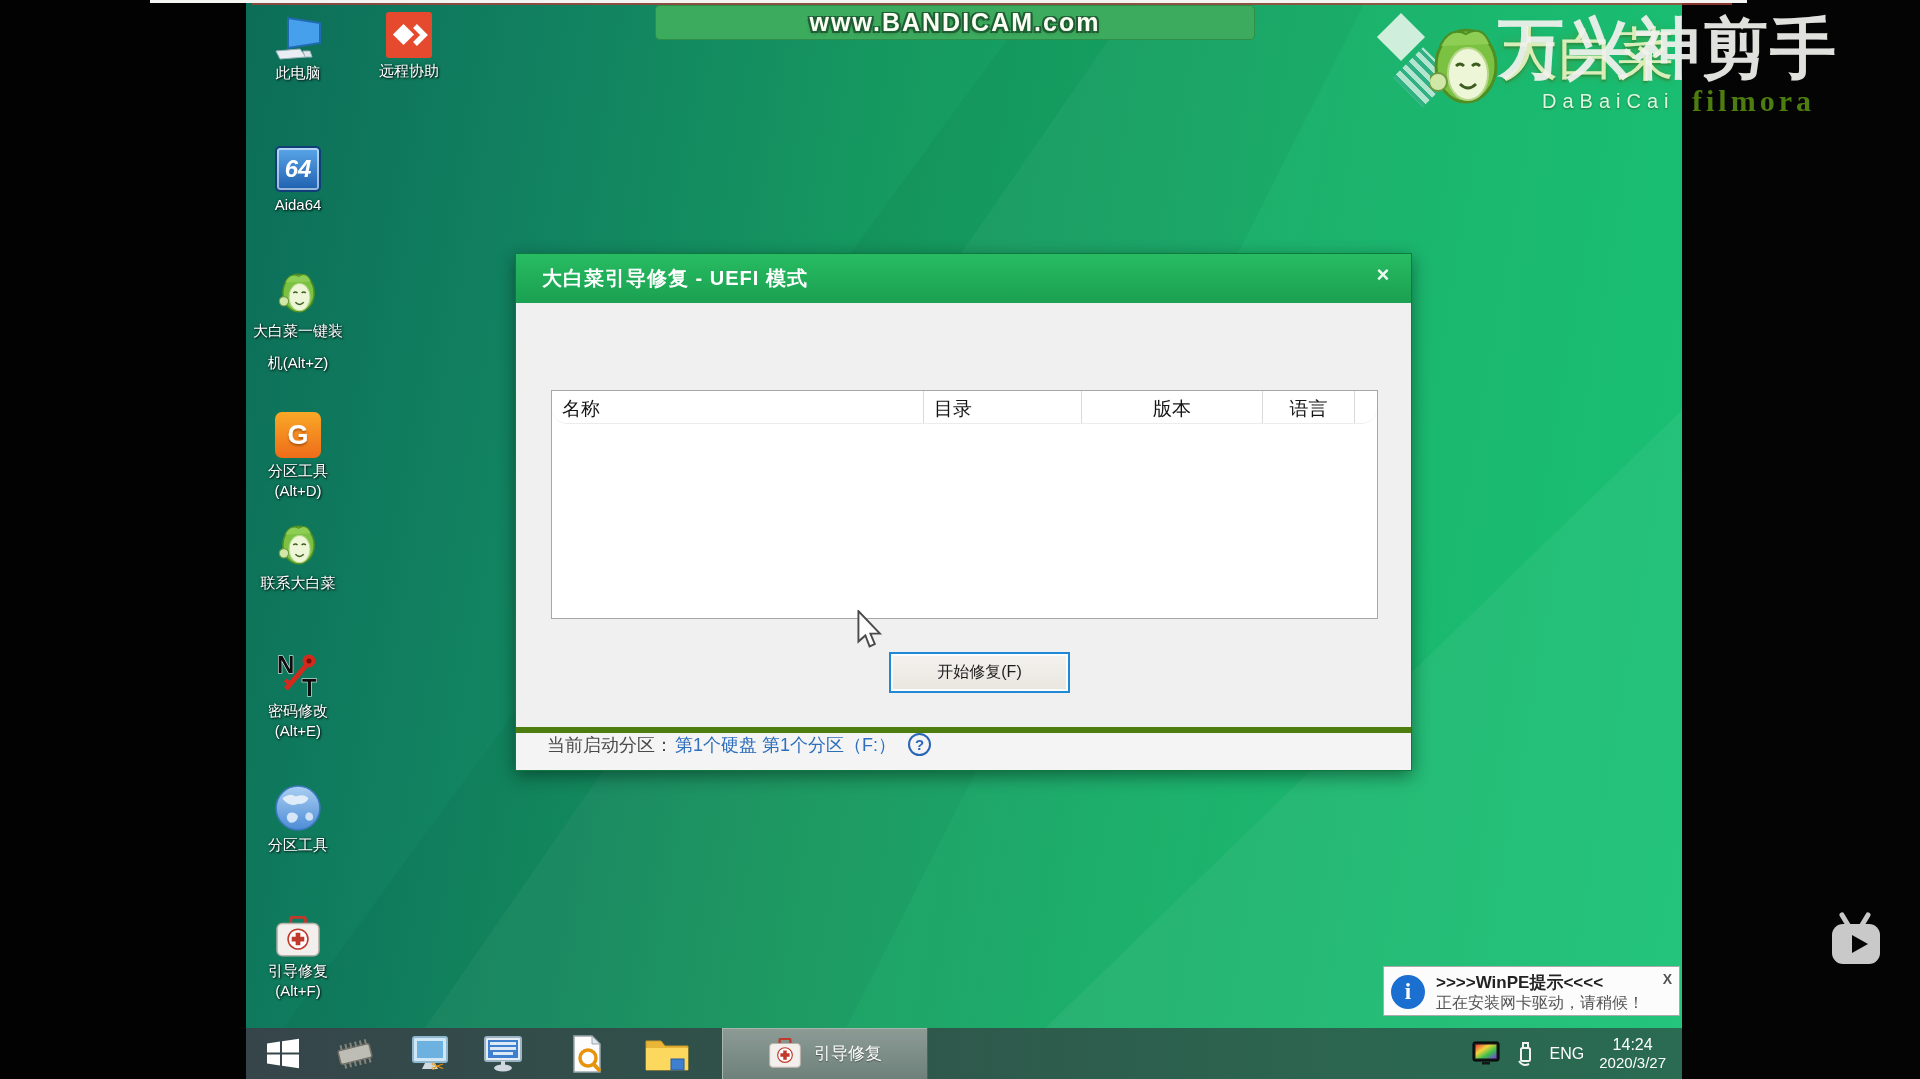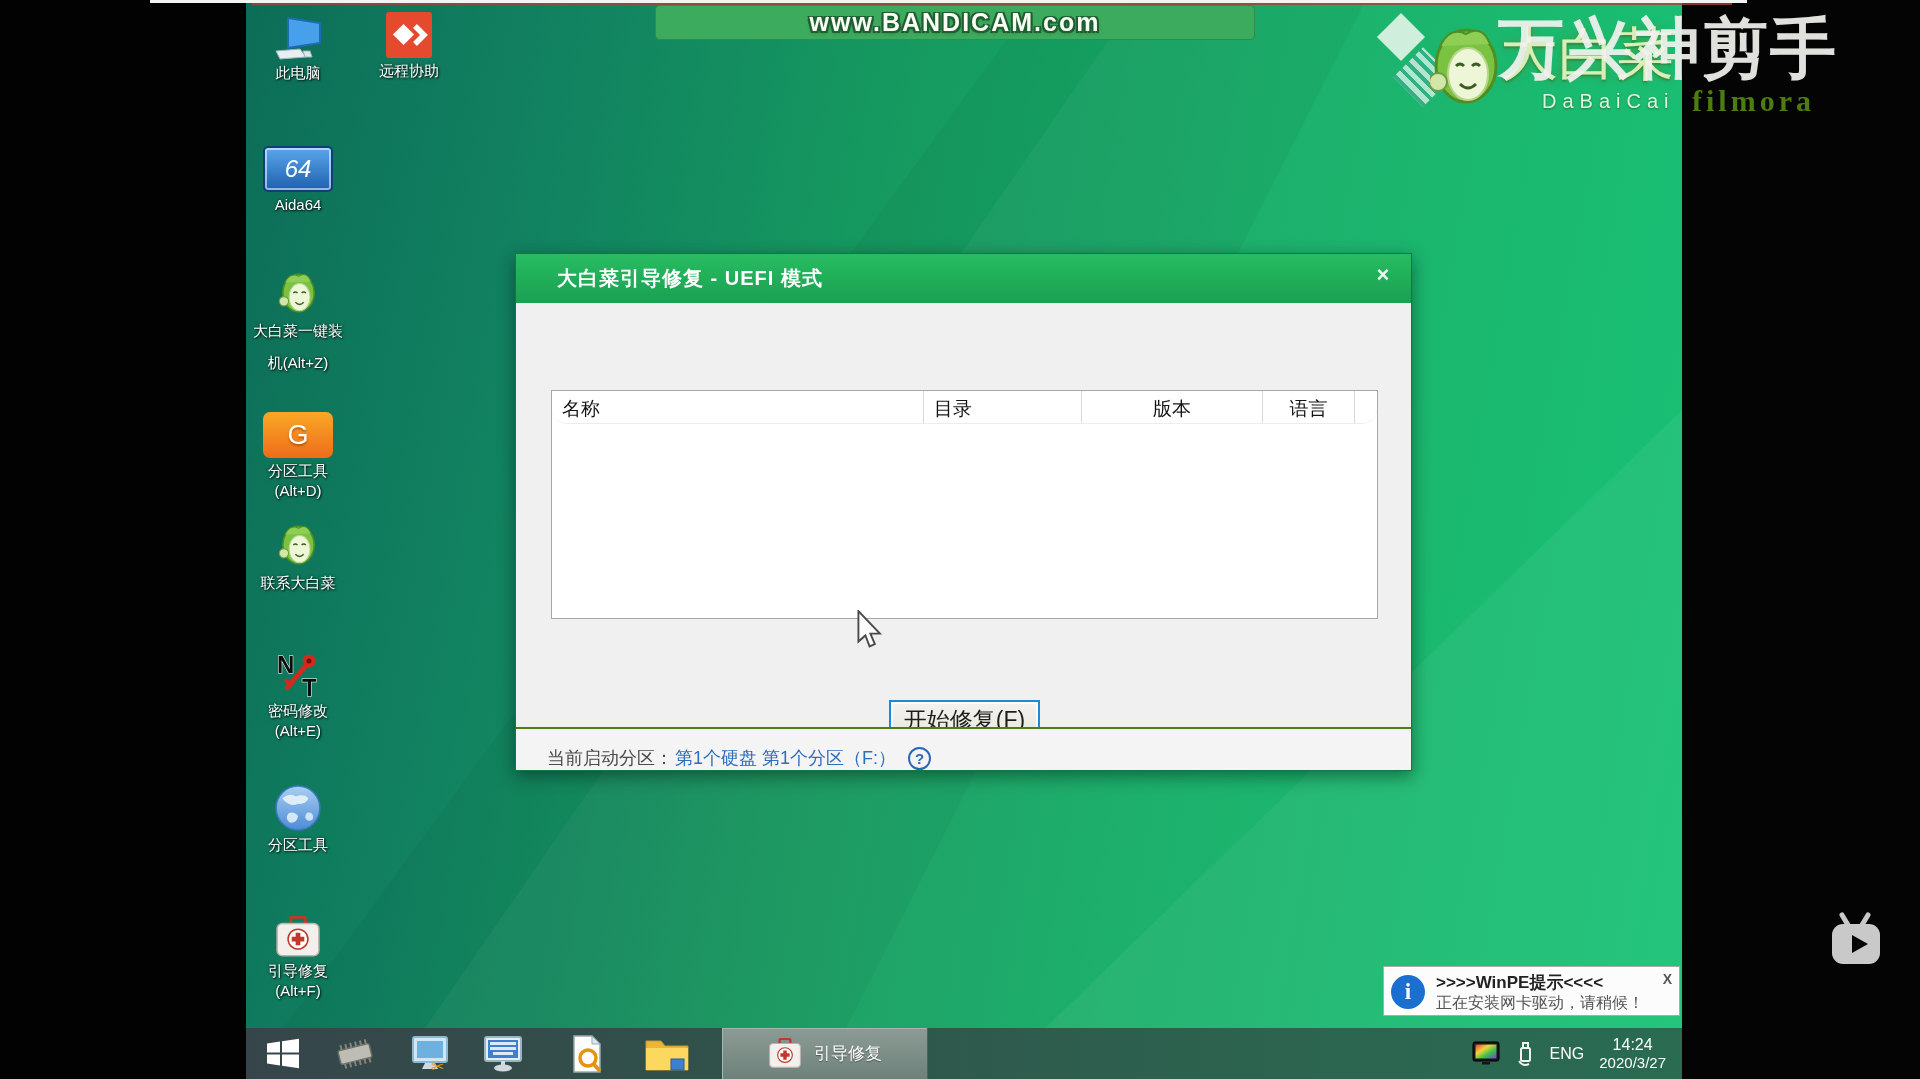--- a/index.html
+++ b/index.html
@@ -39,48 +39,48 @@
   
   .filmora-cn{position:absolute;left:1498px;top:4px;font-size:66px;font-weight:bold;letter-spacing:2px;
     color:rgba(241,241,238,.93);white-space:nowrap;z-index:6;}
   .filmora-en{position:absolute;left:1692px;top:84px;font-size:30px;font-weight:bold;letter-spacing:4px;
     color:#4d7c0f;z-index:6;font-family:Liberation Serif, serif;}
   
   .dicon{position:absolute;width:112px;text-align:center;cursor:default;}
   .dicon .glyph{height:48px;display:flex;align-items:flex-end;justify-content:center;}
   .dicon .lbl{margin-top:3px;font-size:15px;line-height:20px;color:#fff;
     text-shadow:1px 1px 2px rgba(0,0,0,.85),0 0 3px rgba(0,0,0,.5);}
-  .badge{width:70px;height:46px;border-radius:5px;display:flex;align-items:center;justify-content:center;
-    font-weight:normal;color:#fff;}
+  .badge{width:46px;height:46px;border-radius:5px;display:flex;align-items:center;justify-content:center;
+    font-weight:bold;color:#fff;}
   .badge-aida{background:linear-gradient(180deg,#5aa6e8,#1f60b0);border:2px solid #0f3e78;
     box-shadow:inset 0 0 0 2px rgba(255,255,255,.55);font-size:24px;font-style:italic;}
   .badge-pt{background:linear-gradient(180deg,#f9a826,#ee6c1a);border-radius:7px;font-size:27px;
     text-shadow:0 2px 2px rgba(120,50,0,.5);}
   
   .dialog{position:absolute;left:515px;top:253px;width:897px;height:518px;background:#f0f0f0;
     border:1px solid #0d7a40;box-shadow:0 5px 16px rgba(0,15,8,.45);z-index:5;}
   .dlg-title{position:absolute;left:0;top:0;right:0;height:49px;
     background:linear-gradient(180deg,#28bc62,#1aa051);color:#fff;font-size:20px;font-weight:bold;
-    line-height:49px;padding-left:41px;letter-spacing:1px;}
+    line-height:49px;padding-left:26px;letter-spacing:1px;}
   .dlg-close{position:absolute;right:14px;top:8px;width:28px;height:28px;color:#ecf9f0;font-size:22px;
     font-weight:bold;text-align:center;line-height:26px;cursor:pointer;}
   .dlg-prompt{position:absolute;left:31px;top:82px;display:flex;align-items:center;gap:10px;
     font-size:20px;color:#3a3a3a;}
   .dlg-table{position:absolute;left:35px;top:136px;width:827px;height:229px;background:#fff;
     border:1px solid #a7a7a7;}
   .thead{display:flex;height:33px;border-bottom:1px solid #ececec;font-size:19px;color:#141414;border-radius:15px;}
   .hc{border-right:1px solid #d9d9d9;padding:5px 0 0 10px;overflow:hidden;white-space:nowrap;}
   .hc1{width:372px;} .hc2{width:158px;} .hc3{width:181px;text-align:center;padding-left:0;}
   .hc4{width:92px;text-align:center;padding-left:0;} .hc5{flex:1;border-right:none;}
-  .dlg-btn{position:absolute;left:373px;top:398px;width:151px;height:41px;
+  .dlg-btn{position:absolute;left:373px;top:398px;width:181px;height:41px;
     background:linear-gradient(180deg,#f4f2ee,#e9e6e0);border:2px solid #2089d5;
     box-shadow:inset 0 0 0 2px #fdfdfd;display:flex;align-items:center;justify-content:center;
-    font-size:23px;color:#1d1d1d;cursor:pointer;margin-top:48px;}
+    font-size:16px;color:#1d1d1d;cursor:pointer;}
   .dlg-footer{position:absolute;left:0;right:0;top:473px;bottom:0;background:#f4f4f4;
-    border-top:2px solid #4d7c0f;display:flex;align-items:flex-end;padding-left:31px;font-size:18px;color:#4a4a4a;}
+    border-top:6px solid #4d7c0f;display:flex;align-items:flex-start;padding-left:31px;font-size:18px;color:#4a4a4a;}
   .flink{color:#2e6fbd;margin-left:2px;cursor:pointer;}
   .help-icon{width:23px;height:23px;border:2px solid #2a66b8;border-radius:50%;color:#2a66b8;
     font-weight:bold;font-size:15px;line-height:19px;text-align:center;margin-left:12px;cursor:pointer;}
   
   .notif{position:absolute;left:1383px;top:966px;width:297px;height:50px;background:#fcfcfc;
     border:1px solid #ababab;z-index:6;}
   .ninfo{position:absolute;left:7px;top:8px;width:34px;height:34px;background:#1b6fd0;border-radius:50%;
     color:#fff;font-family:"Liberation Serif",serif;font-weight:bold;font-size:23px;text-align:center;line-height:33px;}
   .ntitle{position:absolute;left:52px;top:4px;font-size:17px;font-weight:bold;color:#222;white-space:nowrap;}
   .nclose{position:absolute;right:7px;top:4px;font-size:14px;font-weight:bold;color:#555;cursor:pointer;}

